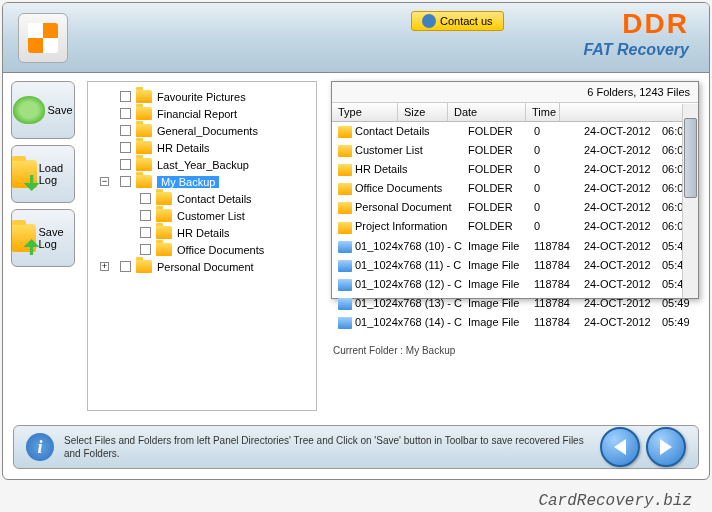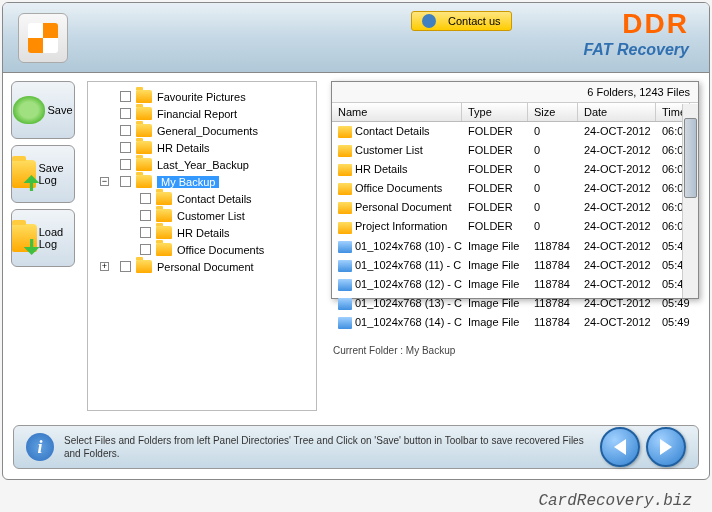--- a/index.html
+++ b/index.html
@@ -1,21 +1,21 @@
 <!DOCTYPE html>
 <html><head>
 <meta charset="utf-8">
 <style>
 *{margin:0;padding:0;box-sizing:border-box;font-family:Tahoma,Arial,sans-serif;font-size:11px}
 body{width:712px;height:512px;background:#f5f5f5;position:relative;overflow:hidden}
 .window{width:708px;height:478px;margin:2px;border:1px solid #888;border-radius:6px;background:#fff;position:relative;overflow:hidden}
 .header{height:70px;background:linear-gradient(180deg,#e8f0f5 0%,#c5d8e5 50%,#b0c8d8 100%);position:relative;border-bottom:1px solid #888}
 .header-logo{position:absolute;left:15px;top:10px;width:50px;height:50px;background:linear-gradient(180deg,#f8f8f8,#e0e0e0);border:1px solid #aaa;border-radius:6px;display:flex;align-items:center;justify-content:center}
 .logo-icon{width:30px;height:30px;background:repeating-conic-gradient(#ff8c00 0 25%,#fff 0 50%);border-radius:3px}
-.contact-btn{position:absolute;left:408px;top:8px;background:linear-gradient(180deg,#ffe680,#ffcc00);border:1px solid #cc9900;border-radius:3px;padding:2px 10px;display:flex;align-items:center;gap:12px;cursor:pointer}
+.contact-btn{position:absolute;left:408px;top:8px;background:linear-gradient(180deg,#ffe680,#ffcc00);border:1px solid #cc9900;border-radius:3px;padding:2px 10px;display:flex;align-items:center;gap:4px;cursor:pointer}
 .contact-icon{width:14px;height:14px;background:#4080c0;border-radius:50%;display:inline-block}
 .brand{position:absolute;right:20px;top:5px;font-size:28px;font-weight:bold;color:#ff6600;font-family:Arial Black,sans-serif;letter-spacing:2px}
 .subtitle{position:absolute;right:20px;top:38px;font-size:16px;font-weight:bold;color:#3070b0;font-style:italic}
 .body-area{position:absolute;top:70px;left:0;right:0;bottom:60px;display:flex}
 .toolbar{width:80px;padding:8px;display:flex;flex-direction:column;gap:6px}
 .tool-btn{width:64px;height:58px;background:linear-gradient(180deg,#f0f4f8,#d0dde8);border:1px solid #999;border-radius:6px;display:flex;flex-direction:row;align-items:center;justify-content:center;cursor:pointer;gap:2px}
 .tool-icon{width:32px;height:28px;position:relative}
 .save-ico{background:radial-gradient(ellipse at center,#a0e080 40%,#60c040 70%);border-radius:50% 50% 45% 45%}
 .folder-ico{background:linear-gradient(180deg,#ffdd60,#ffaa00);border-radius:2px 4px 2px 2px;position:relative}
 .folder-ico::before{content:"";position:absolute;top:-4px;left:0;width:14px;height:5px;background:#ffcc40;border-radius:2px 2px 0 0}
@@ -69,30 +69,30 @@
   </div>
 
   <div class="body-area">
     <div class="toolbar">
       <div class="tool-btn">
         <div class="tool-icon save-ico"></div>
         <span>Save</span>
       </div>
       <div class="tool-btn">
         <div class="tool-icon folder-ico">
+            <div class="green-arrow"></div>
+          </div>
+        <span>Load Log</span>
+      </div>
+      <div class="tool-btn">
+        <div class="tool-icon folder-ico">
             <div class="green-arrow" style="transform:scaleY(-1)"></div>
           </div>
         <span>Save Log</span>
       </div>
-      <div class="tool-btn">
-        <div class="tool-icon folder-ico">
-            <div class="green-arrow"></div>
-          </div>
-        <span>Load Log</span>
-      </div>
     </div>
 
     <div class="tree-panel" id="tree">
         <div class="tree-item">
           <span class="tree-check"></span>
           <span class="tree-folder"></span>
           <span class="tree-label">Favourite Pictures</span>
         </div>
         <div class="tree-item">
           <span class="tree-check"></span>
@@ -145,21 +145,20 @@
           <span class="tree-check"></span>
           <span class="tree-folder"></span>
           <span class="tree-label">Personal Document</span>
         </div>
       </div>
   </div>
 
   <div class="file-panel">
     <div class="file-summary">6 Folders, 1243 Files</div>
     <div class="file-header">
-      <div class="col-name">Name</div>
       <div class="col-type">Type</div>
       <div class="col-size">Size</div>
       <div class="col-date">Date</div>
       <div class="col-time">Time</div>
     </div>
     <div class="file-rows" id="rows">
         <div class="file-row">
           <div class="col-name"><span class="row-icon fico"></span>Contact Details</div>
           <div class="col-type">FOLDER</div>
           <div class="col-size">0</div>

